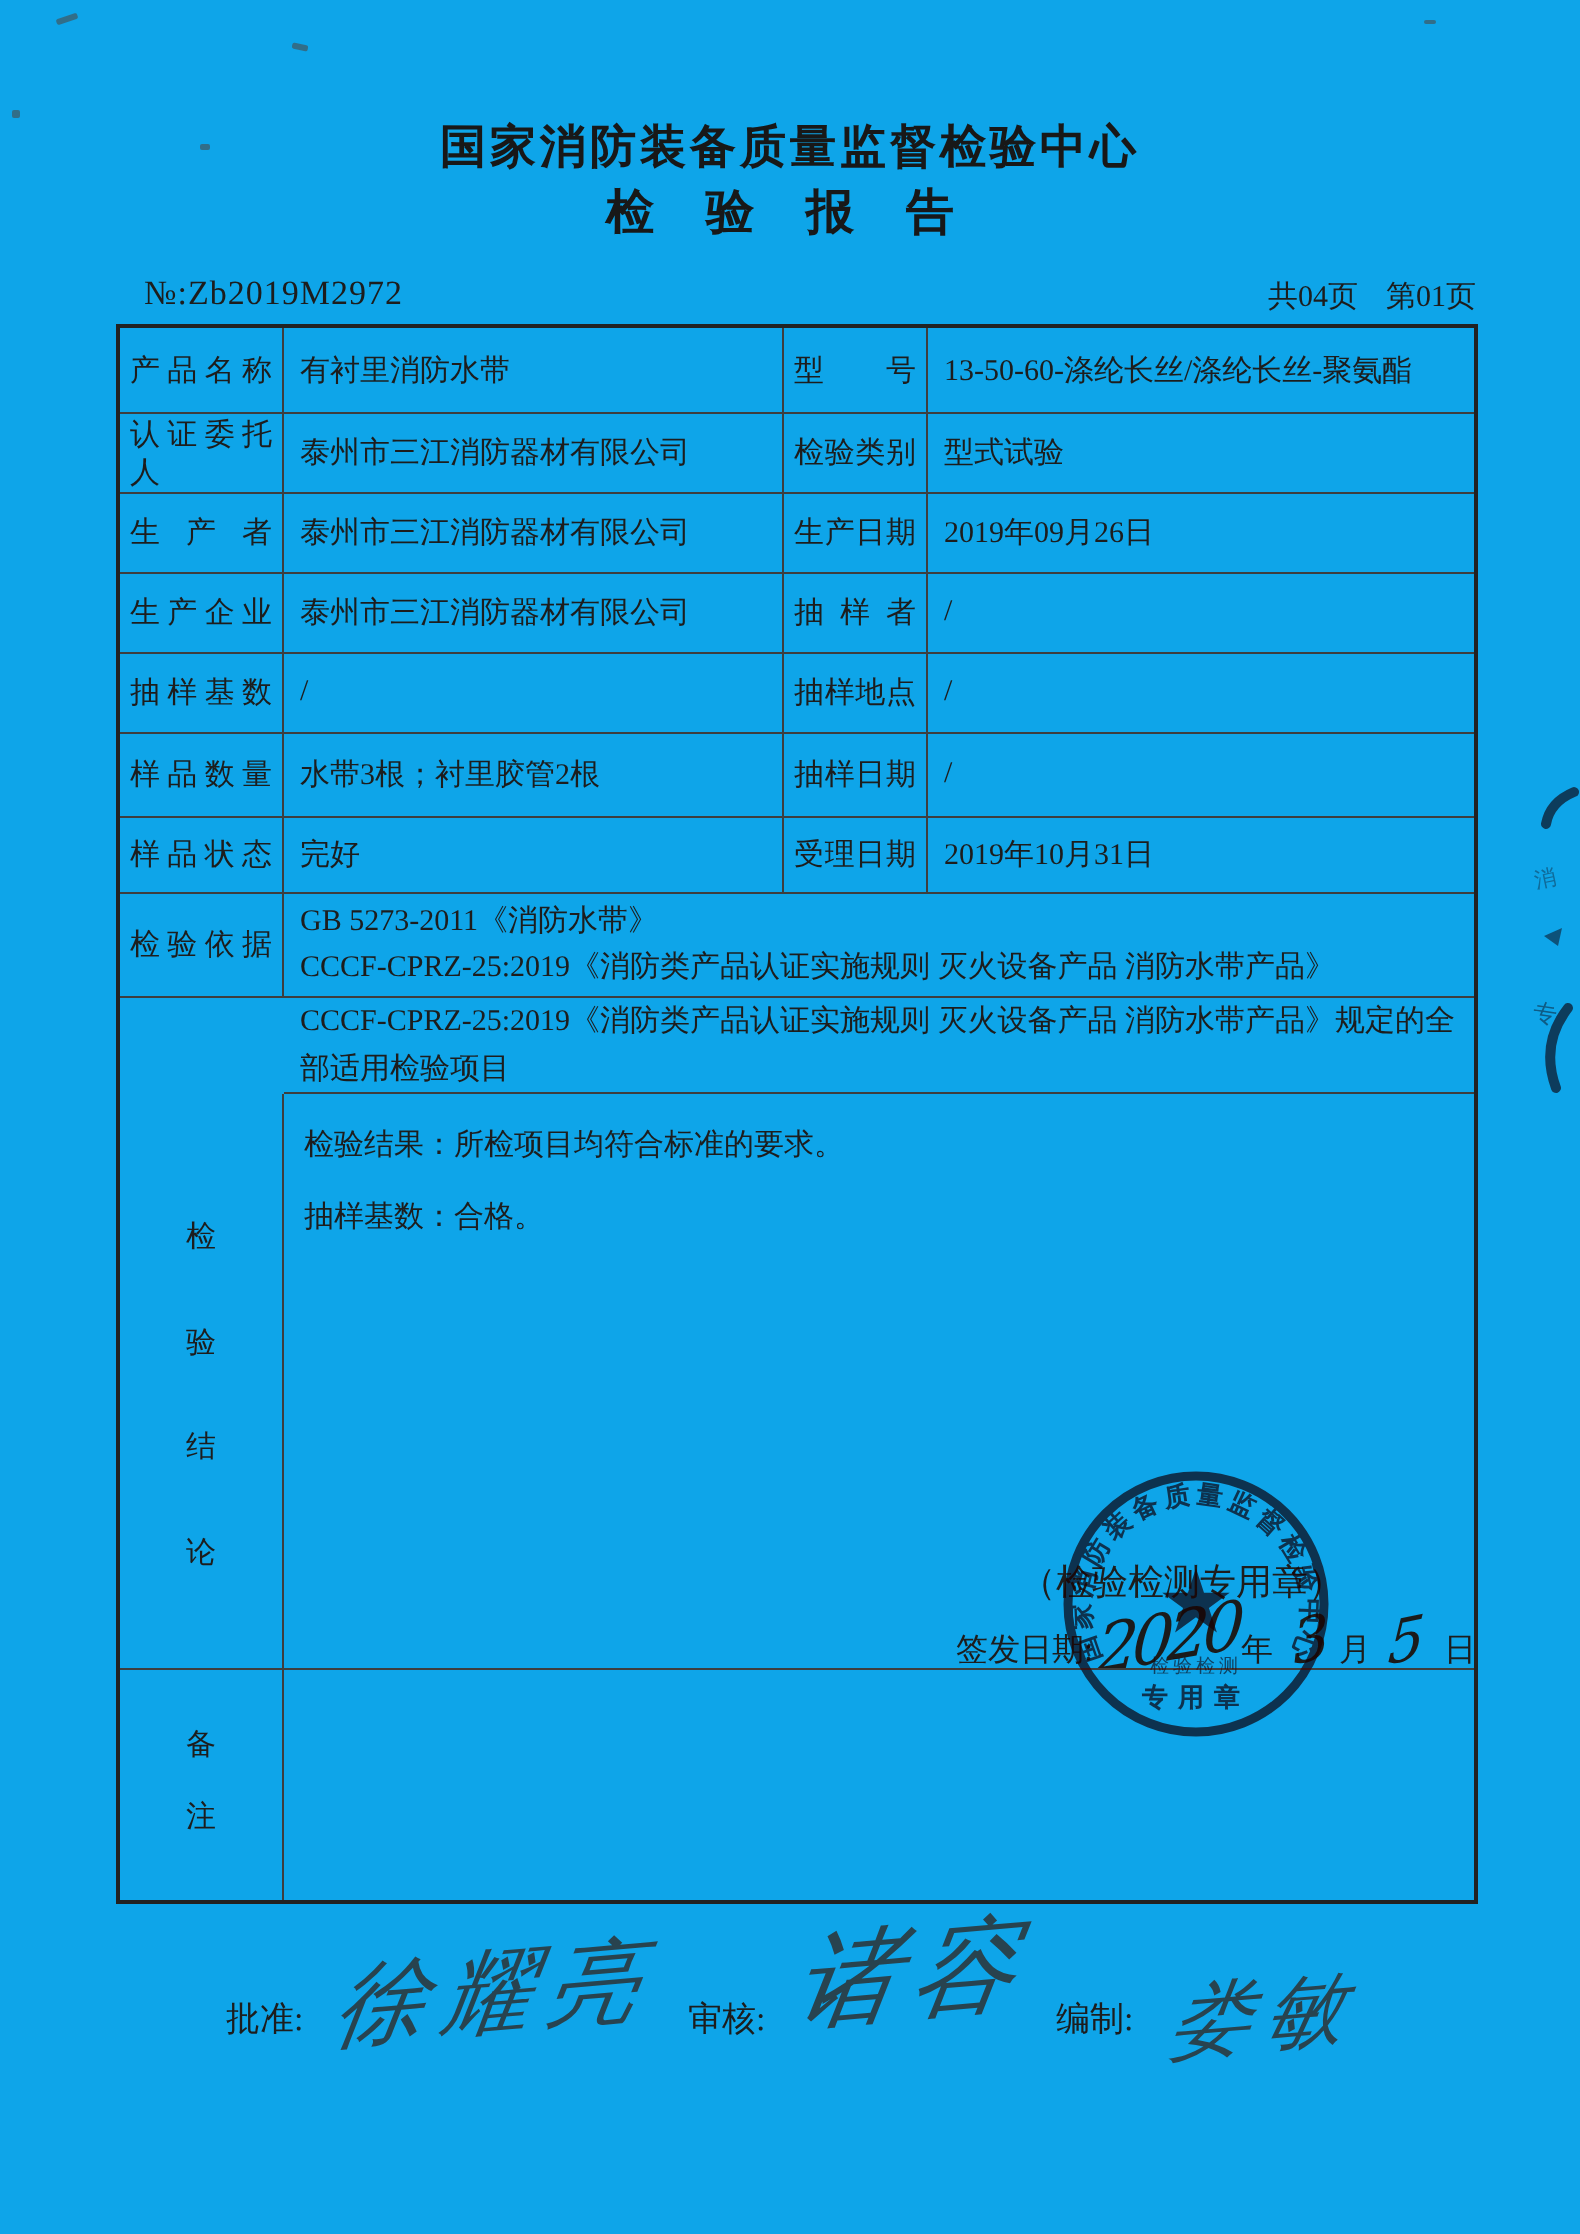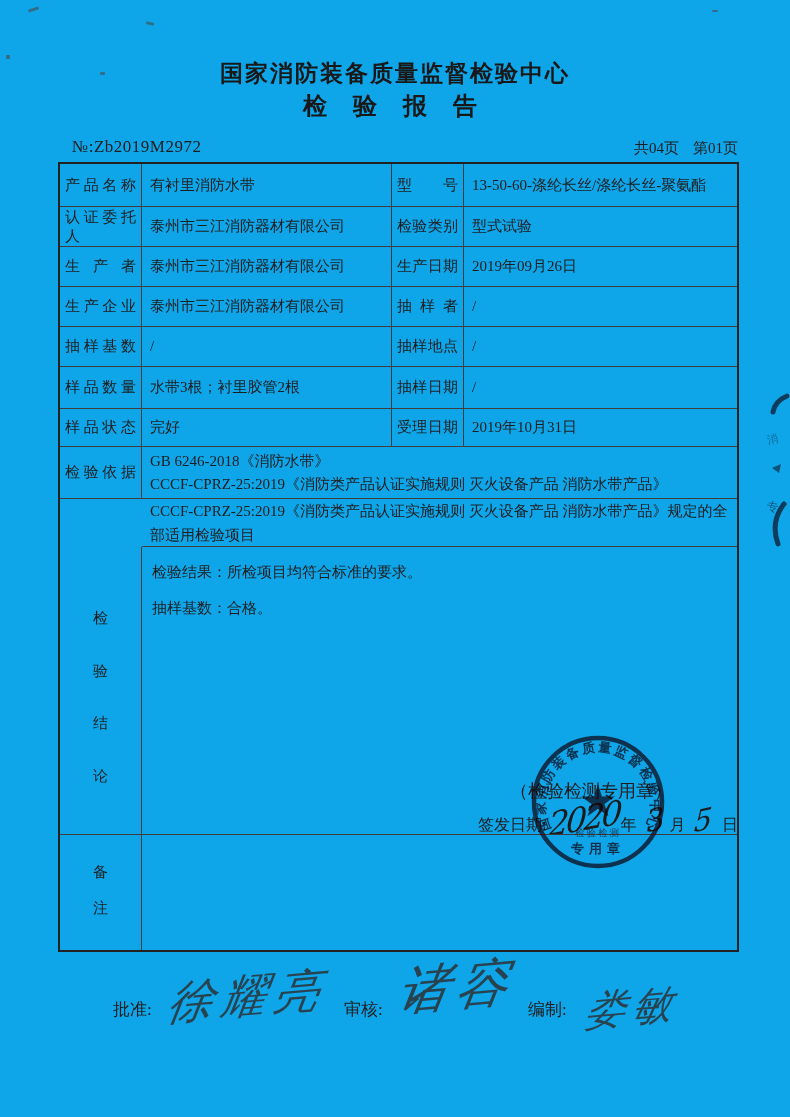--- a/index.html
+++ b/index.html
@@ -197,21 +197,21 @@
         <span class="lt">受理日期</span>
       </div>
     <div class="cell val last-col">
         <span>2019年10月31日</span>
       </div>
 
     <div class="cell lab">
         <span class="lt">检验依据</span>
       </div>
     <div class="cell two-line span3 last-col">
-      <span>GB 6246-2018《消防水带》</span>
+      <span>GB 5273-2011《消防水带》</span>
       <span>CCCF-CPRZ-25:2019《消防类产品认证实施规则 灭火设备产品 消防水带产品》</span>
     </div>
 
     <div class="cell span3 last-col">
       <span class="wrap-text">CCCF-CPRZ-25:2019《消防类产品认证实施规则 灭火设备产品 消防水带产品》规定的全部适用检验项目</span>
     </div>
 
     <div class="cell lab vlabel">
       <span>检</span>
       <span>验</span>

